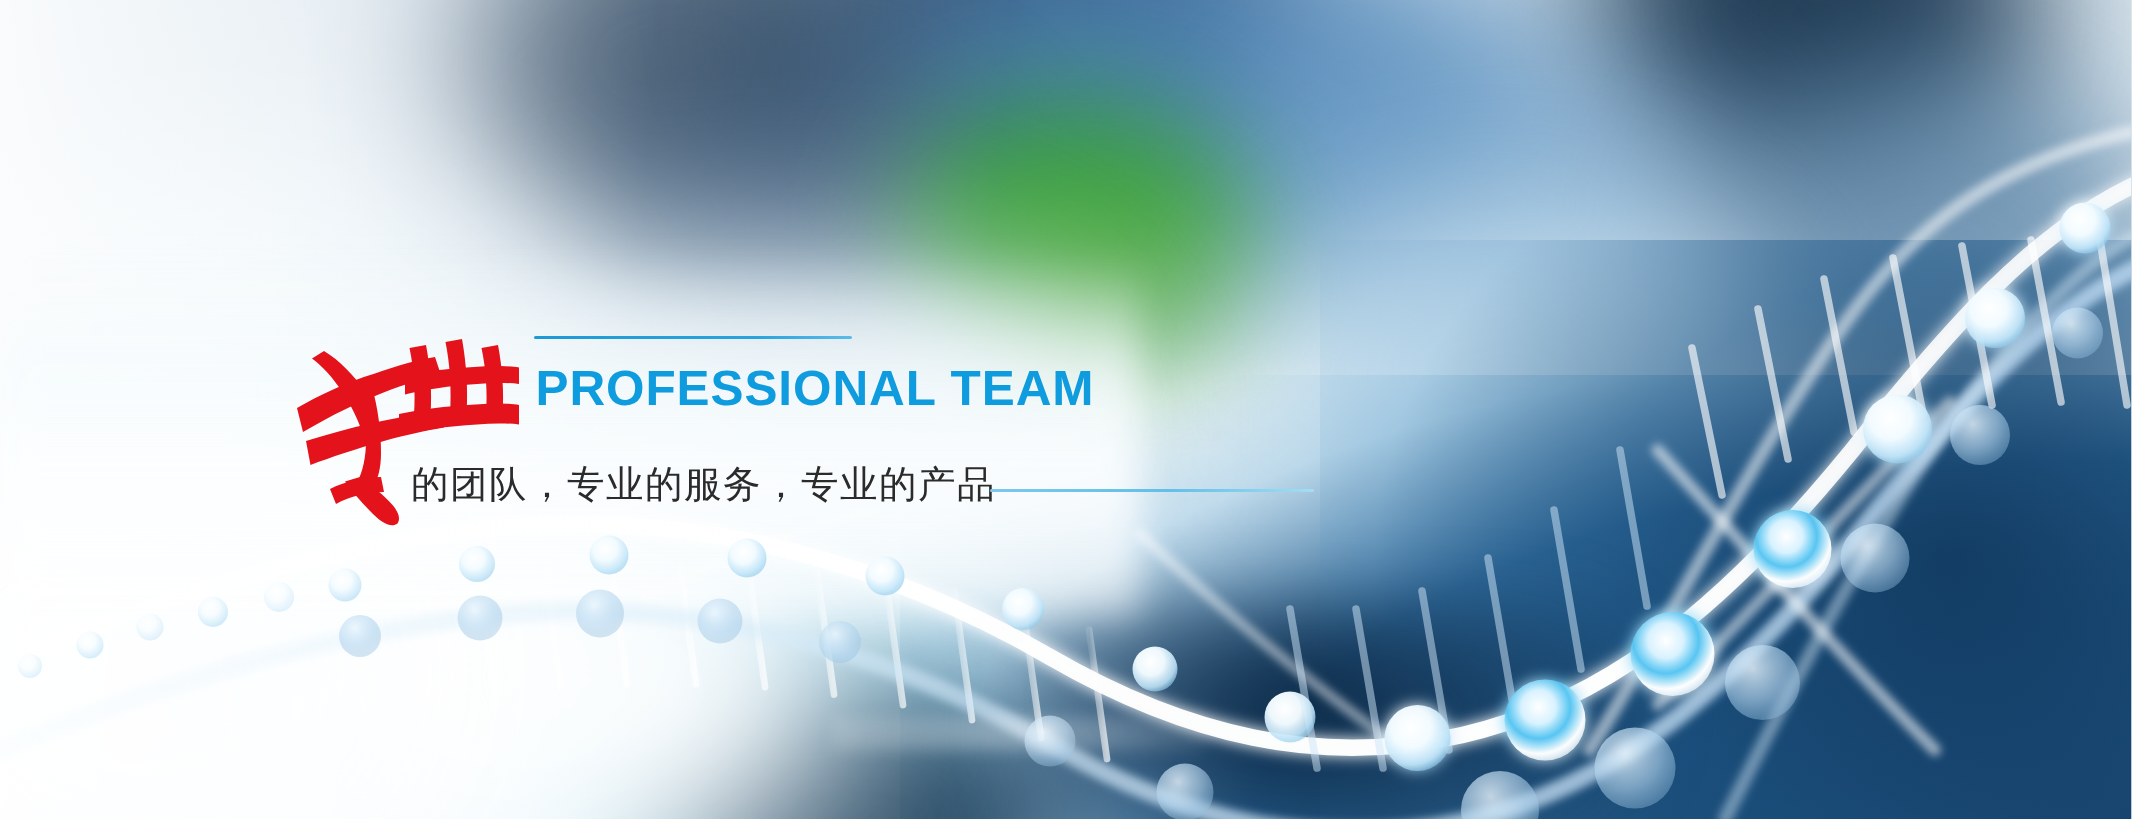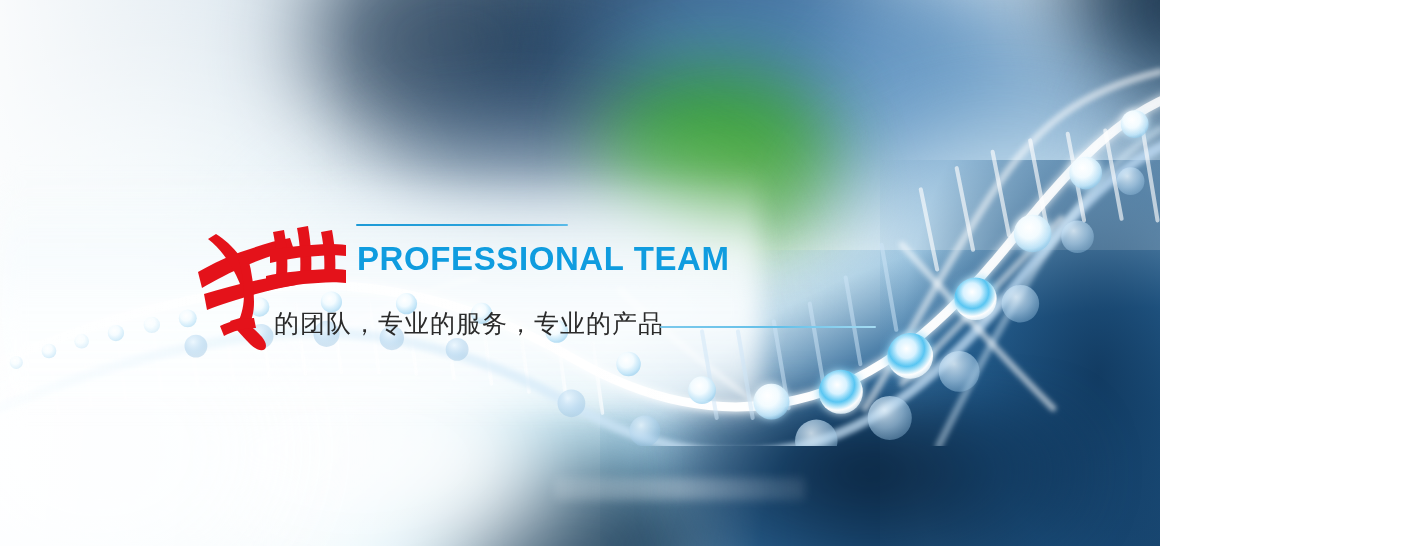--- a/index.html
+++ b/index.html
@@ -5,21 +5,21 @@
 <style>
   html, body {
     margin: 0;
     padding: 0;
     background: #ffffff;
   }
   * { box-sizing: border-box; }
 
   .banner {
     position: relative;
-    width: 1160px;
+    width: 1421px;
     height: 546px;
     overflow: hidden;
     font-family: "Liberation Sans", "DejaVu Sans", sans-serif;
     background: #b9cddb;
     padding-left: 20px;
   }
 
   
   .bg-base {
     position: absolute;

